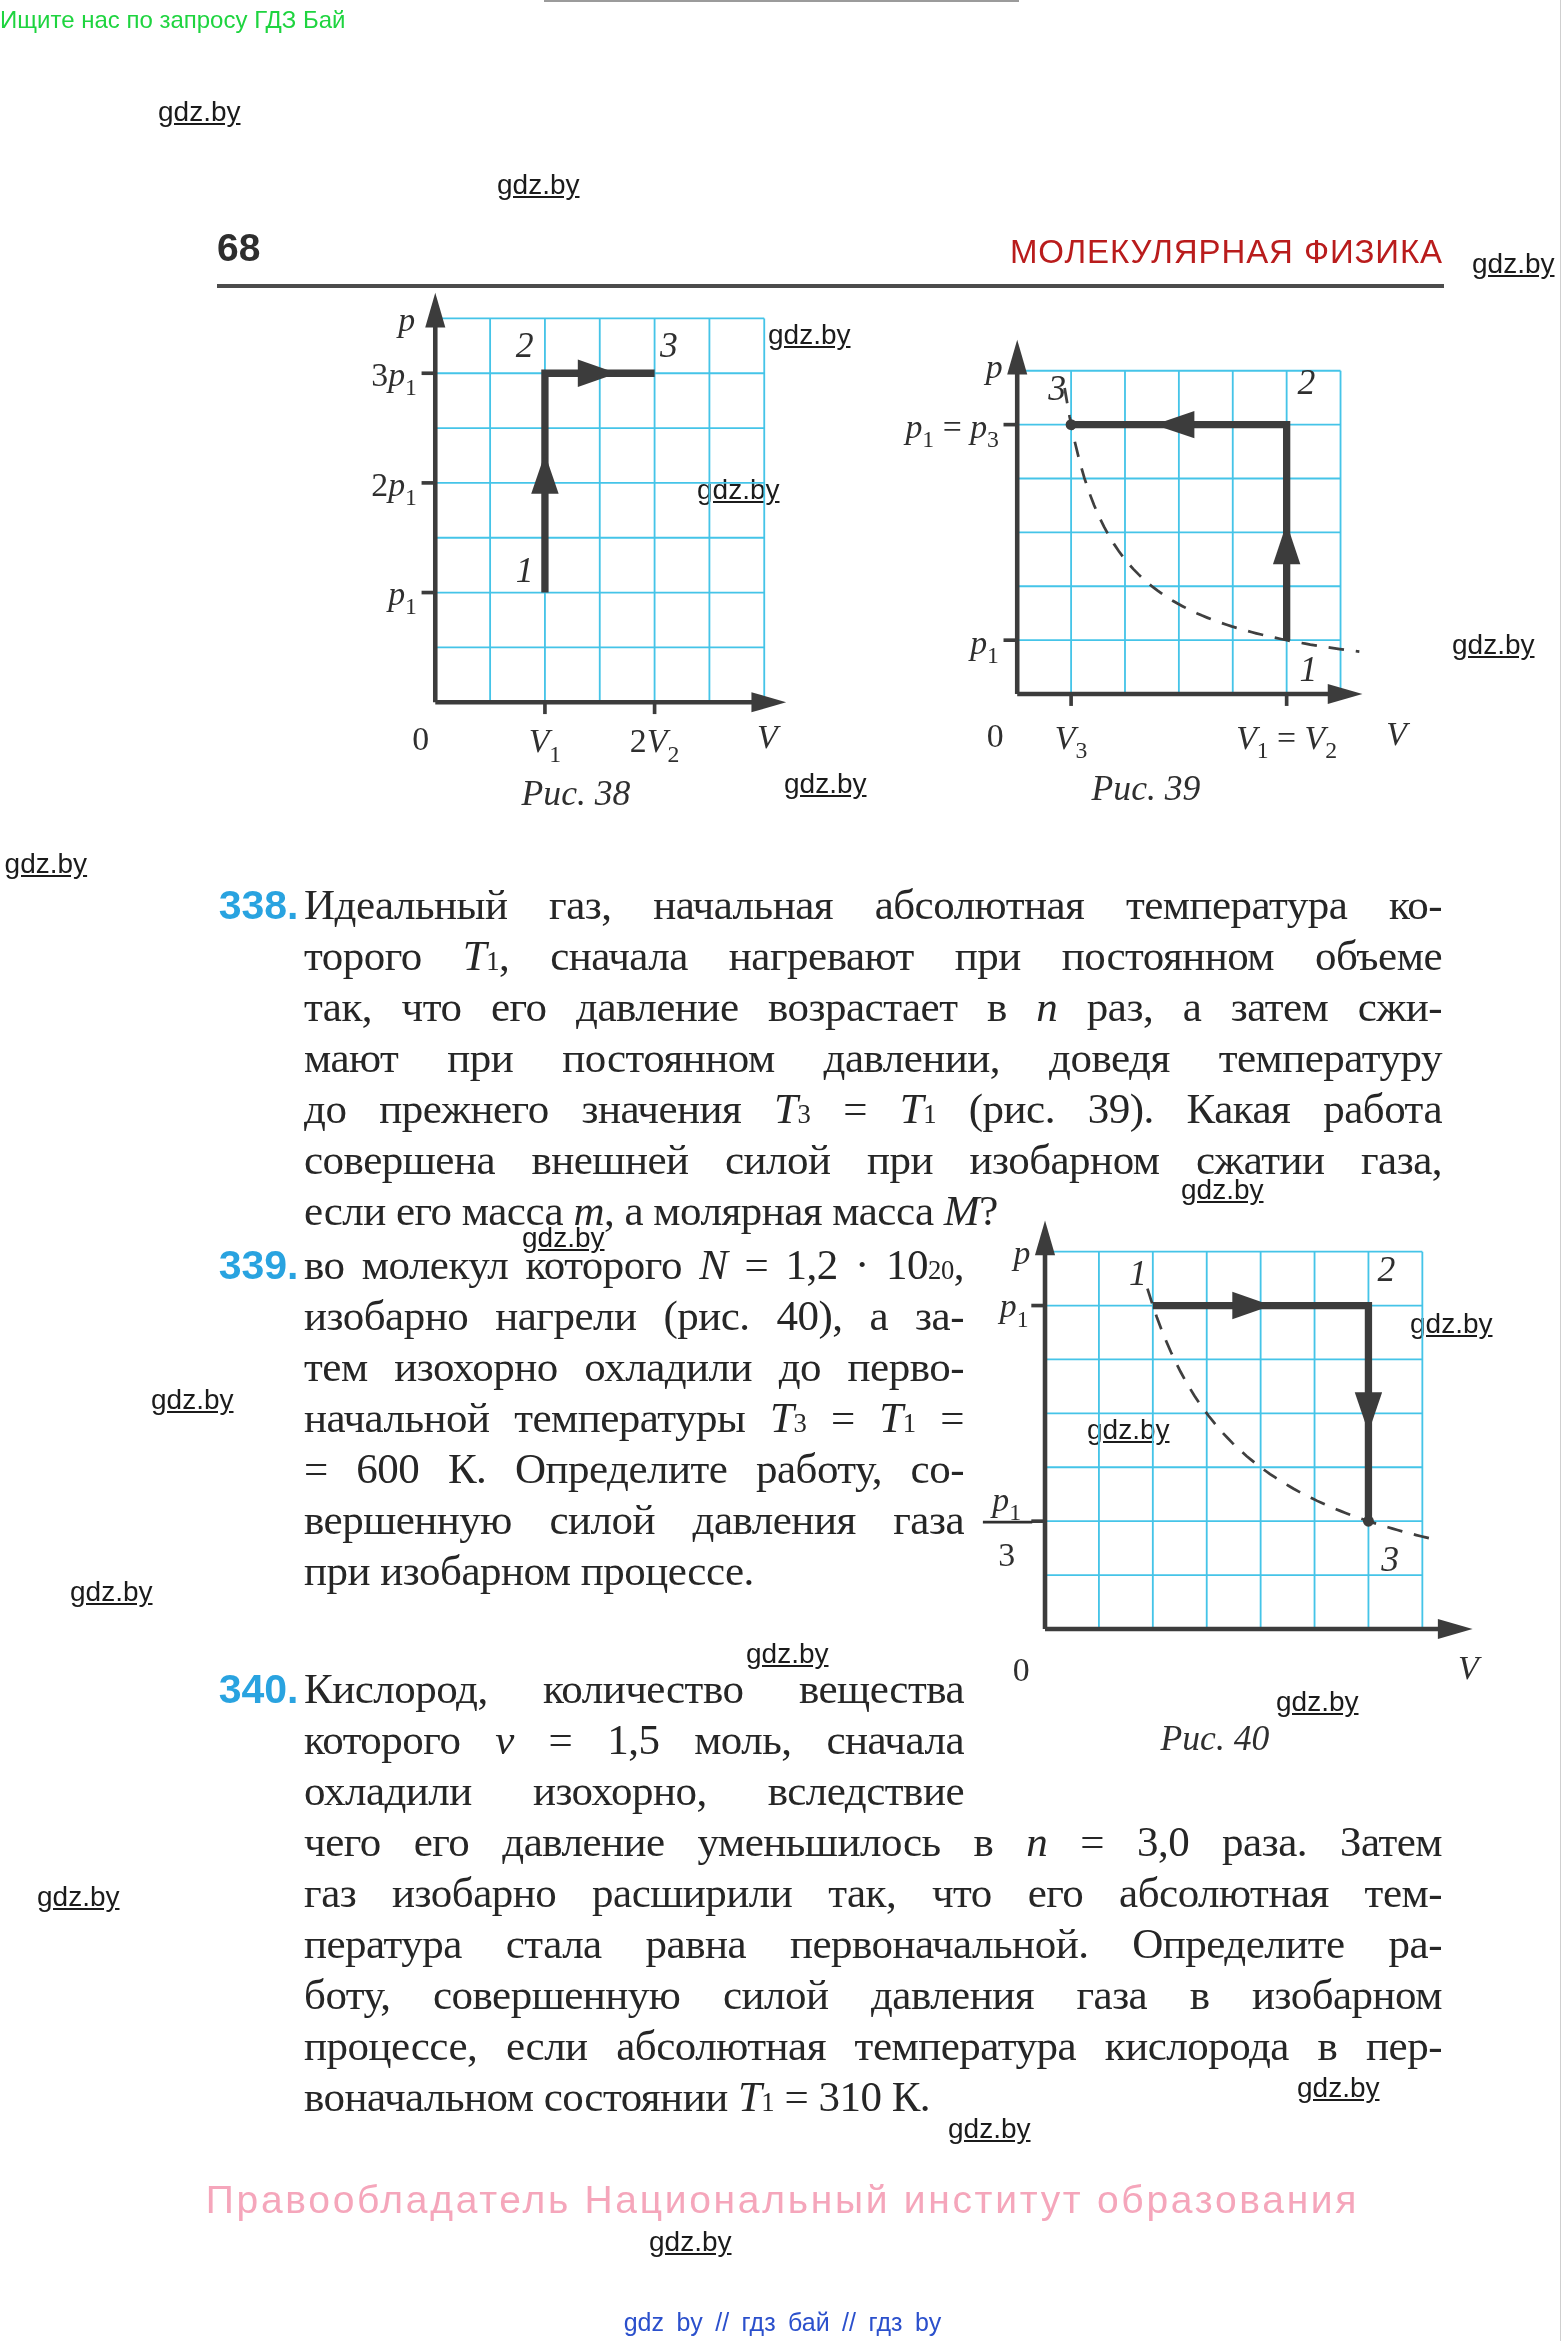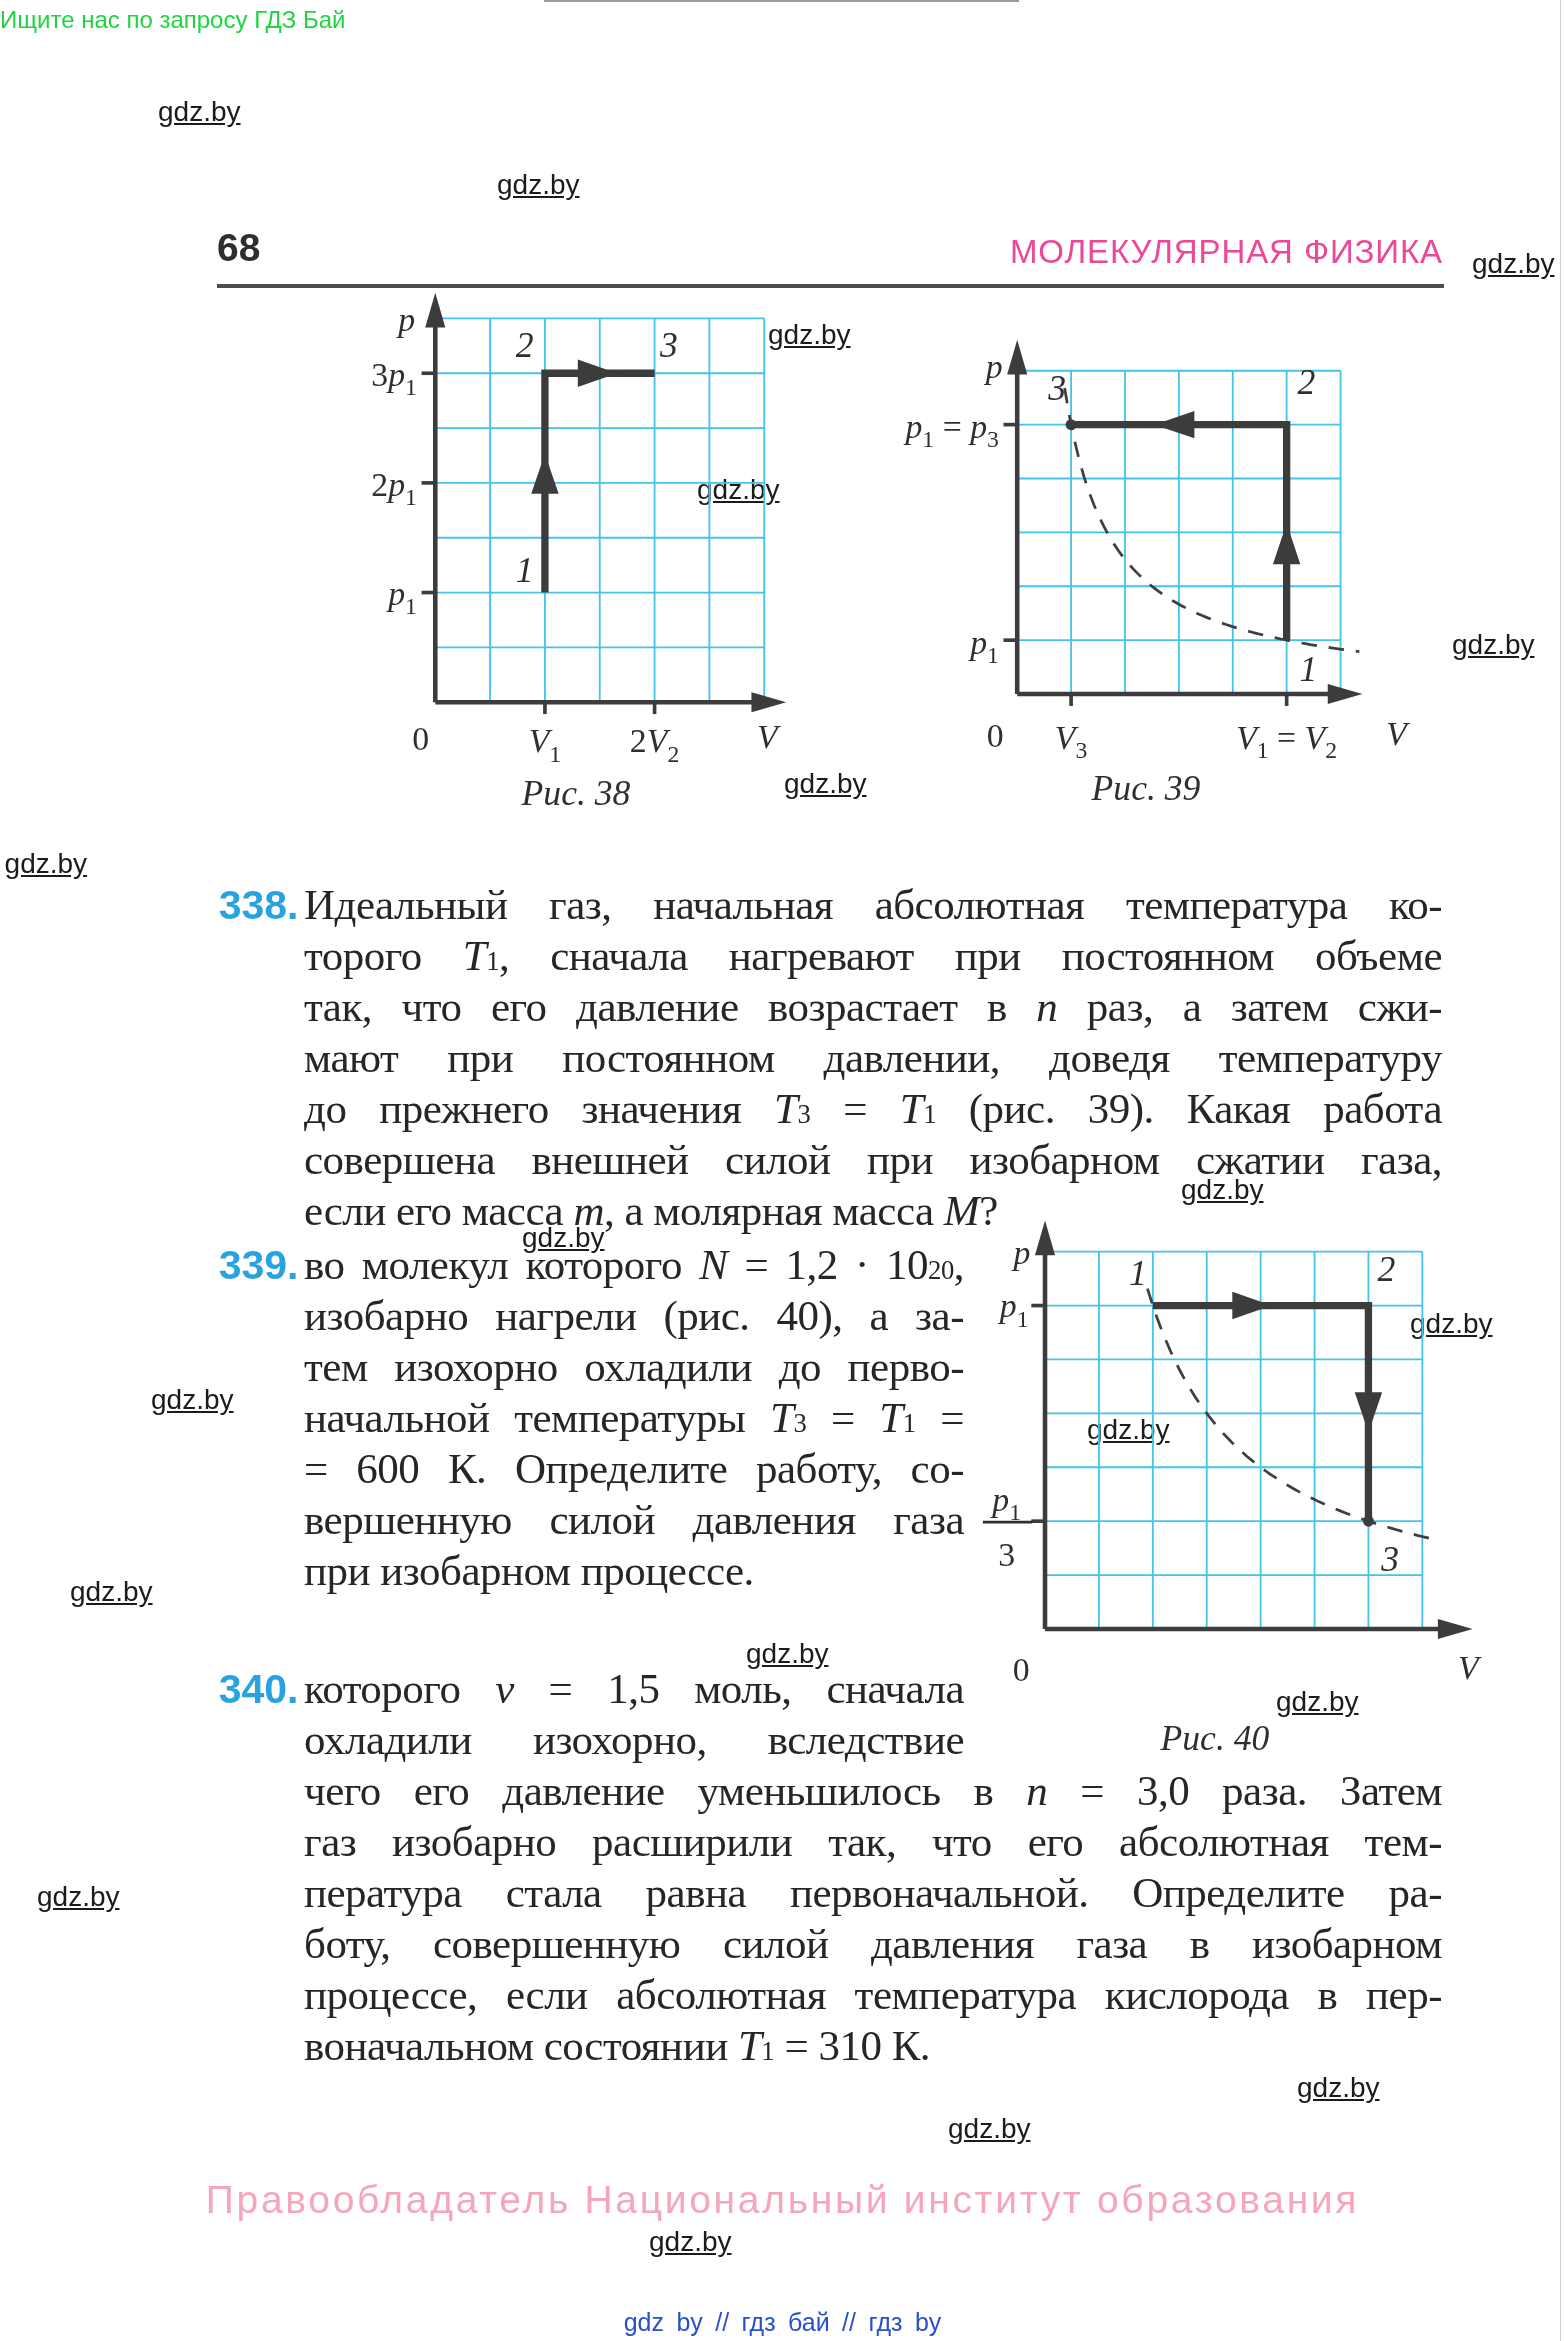--- a/index.html
+++ b/index.html
@@ -22,21 +22,21 @@
     position:absolute;font:28px "Liberation Sans",sans-serif;color:var(--wmcol);
     white-space:nowrap;
     text-decoration:underline;
   }
   .pagenum{
     position:absolute;left:217px;top:226px;
     font:bold 39px "Liberation Sans",sans-serif;color:#2e2e2e;
   }
   .chapter{
     position:absolute;right:122px;top:233px;
-    font:33px "Liberation Sans",sans-serif;color:#ec4899;letter-spacing:0.9px;
+    font:33px "Liberation Sans",sans-serif;color:#b91c1c;letter-spacing:0.9px;
   }
   .rule{position:absolute;left:217px;top:284px;width:1227px;height:3.7px;background:#4c4c4c;}
 
   .problem{position:absolute;left:215px;}
   #p338{top:879px;} #p339{top:1239px;} #p340{top:1663px;}
   .pnum{
     position:absolute;left:3.7px;top:2.7px;
     font:bold 41px "Liberation Sans",sans-serif;color:var(--accent);
   }
   .plines{margin-left:89px;}
@@ -257,20 +257,21 @@
       <div class="pline narrow">тем изохорно охладили до перво-</div>
       <div class="pline narrow">начальной температуры <i>T</i><sub>3</sub> = <i>T</i><sub>1</sub> =</div>
       <div class="pline narrow">= 600 К. Определите работу, со-</div>
       <div class="pline narrow">вершенную силой давления газа</div>
       <div class="pline narrow last">при изобарном процессе.</div>
     </div>
 </div>
 <div id="p340" class="problem">
   <span class="pnum">340.</span>
   <div class="plines">
+      <div class="pline narrow">Кислород, количество вещества</div>
       <div class="pline narrow">которого <i>ν</i> = 1,5 моль, сначала</div>
       <div class="pline narrow">охладили изохорно, вследствие</div>
       <div class="pline full">чего его давление уменьшилось в <i>n</i> = 3,0 раза. Затем</div>
       <div class="pline full">газ изобарно расширили так, что его абсолютная тем-</div>
       <div class="pline full">пература стала равна первоначальной. Определите ра-</div>
       <div class="pline full">боту, совершенную силой давления газа в изобарном</div>
       <div class="pline full">процессе, если абсолютная температура кислорода в пер-</div>
       <div class="pline full last">воначальном состоянии <i>T</i><sub>1</sub> = 310 К.</div>
     </div>
 </div>

